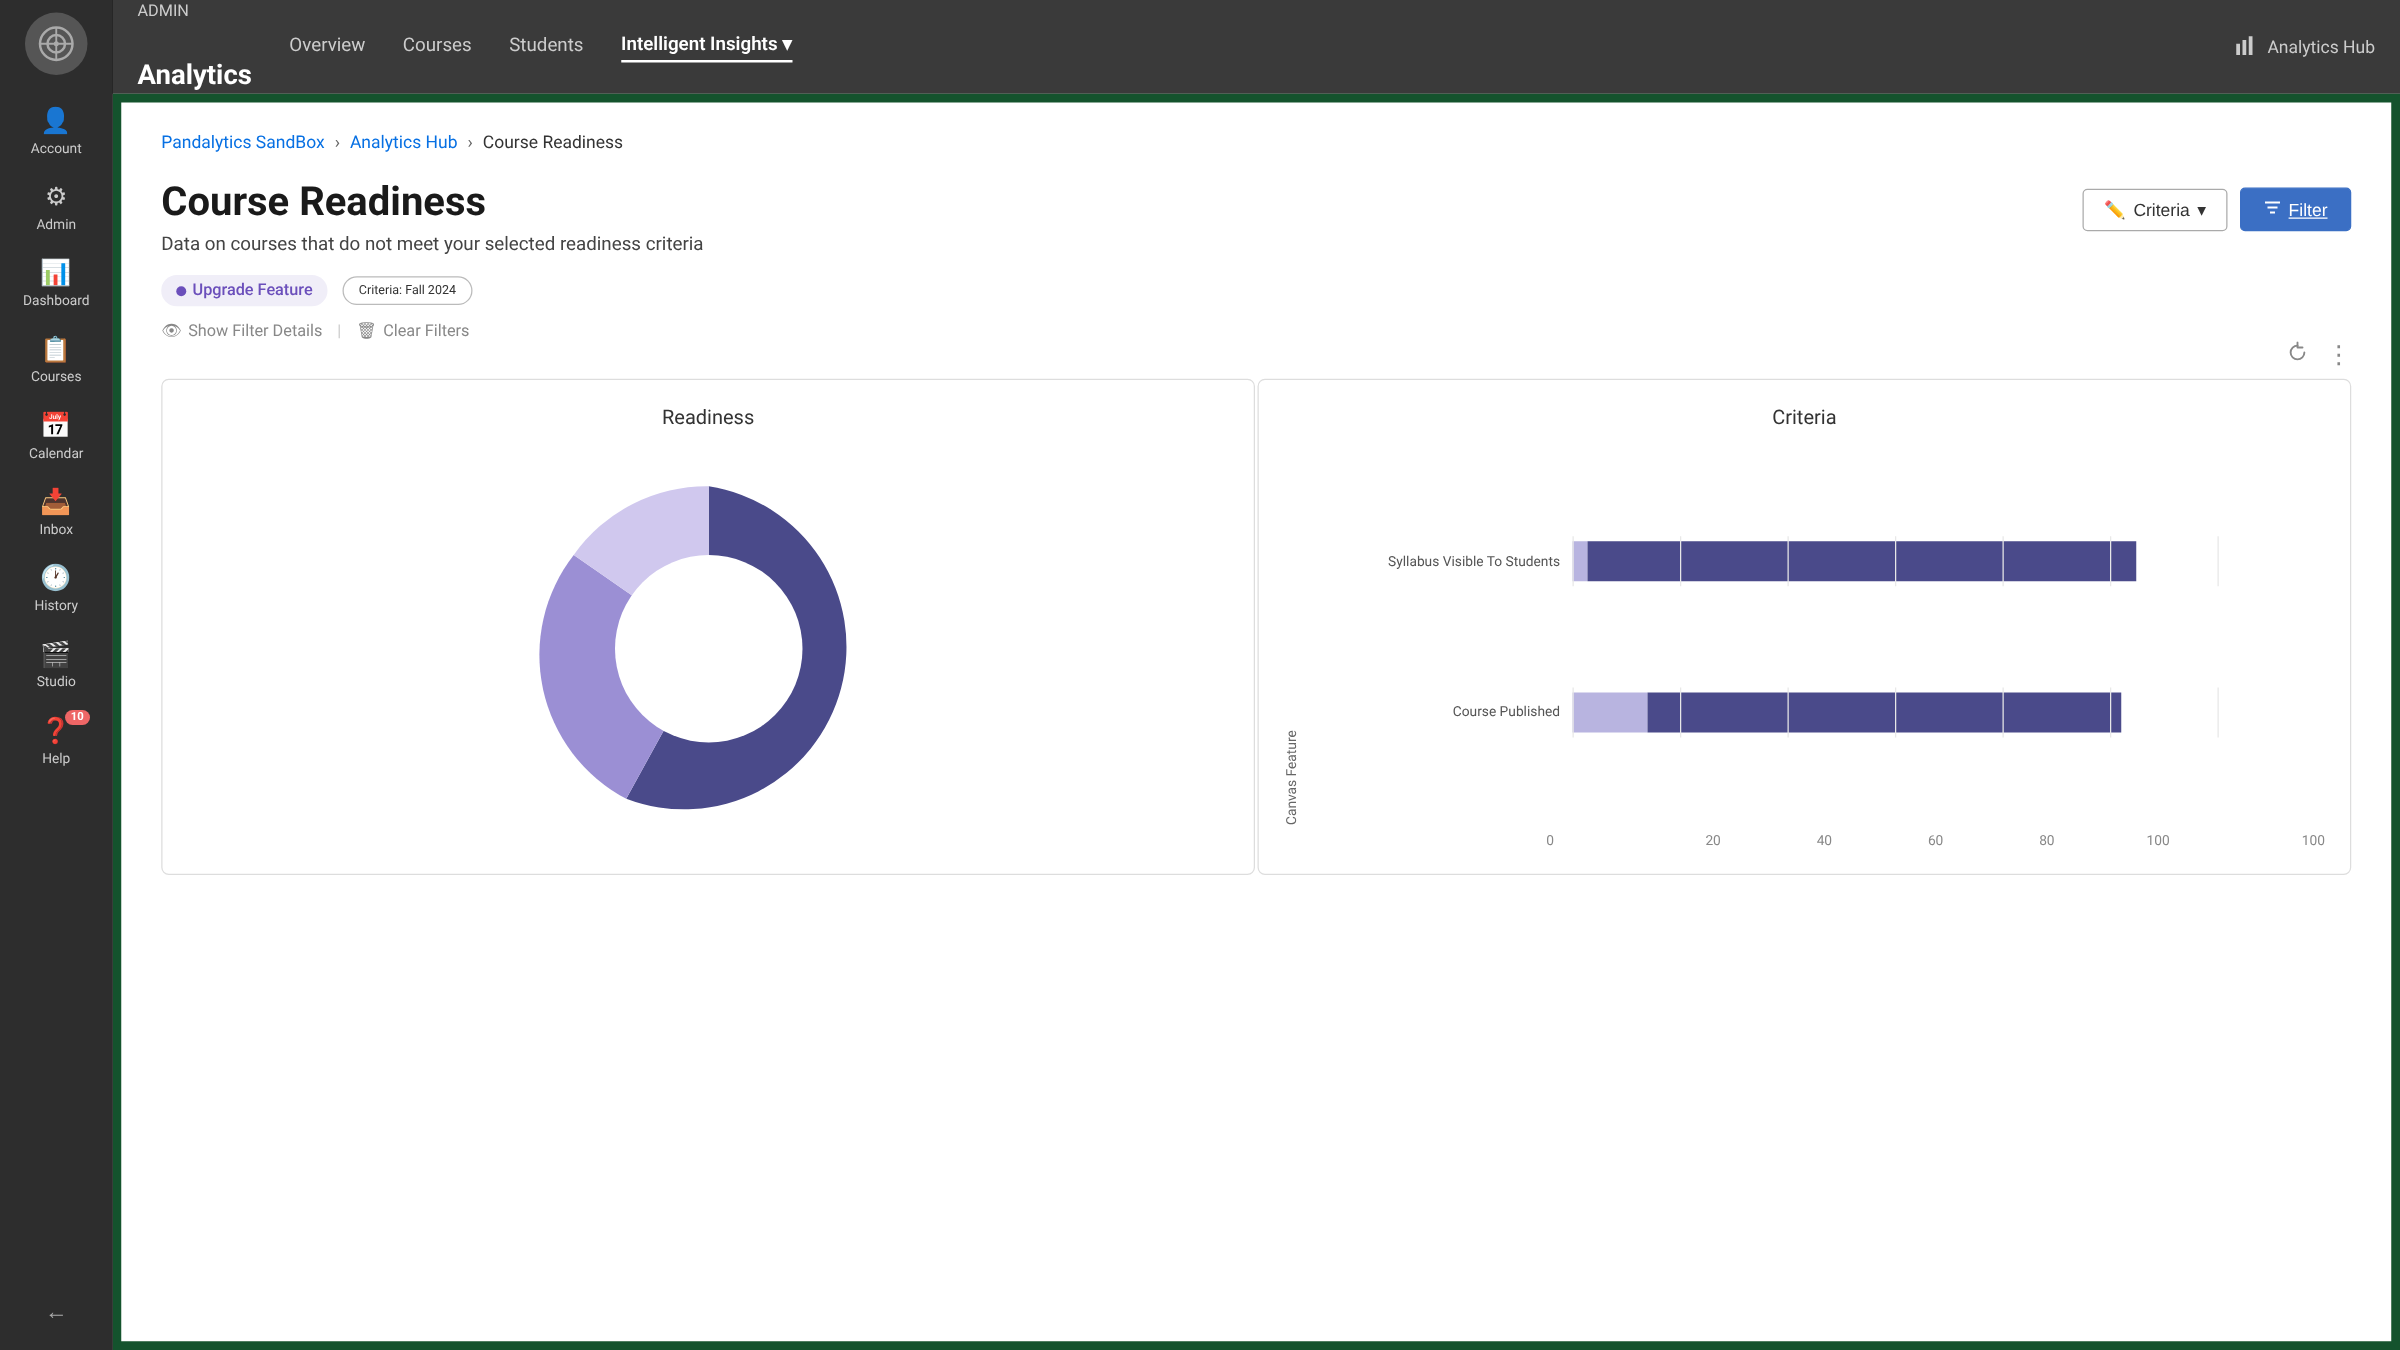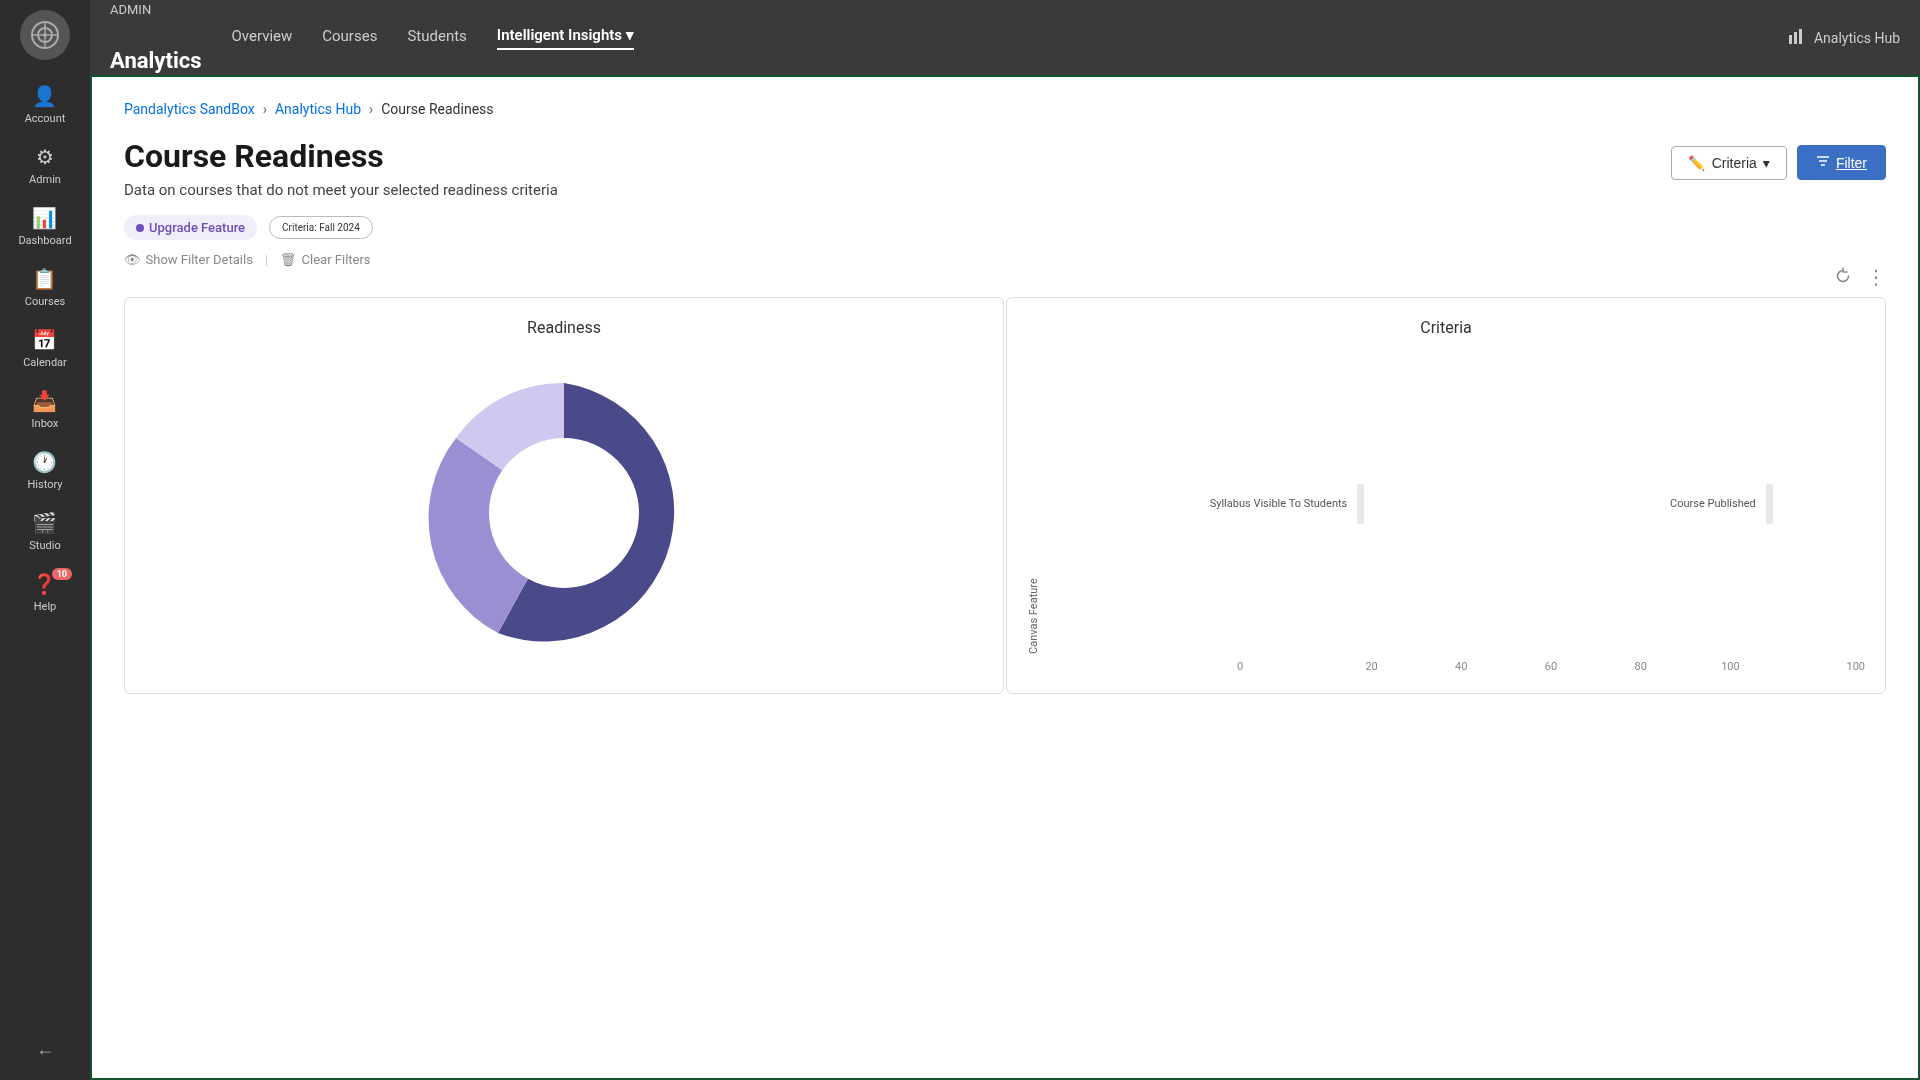--- a/index.html
+++ b/index.html
@@ -108,21 +108,21 @@
       font-size: 14px;
       cursor: pointer;
     }
 
     
     .page-content {
       flex: 1;
       background: #fff;
       padding: 24px 32px;
       overflow-y: auto;
-      border: 2px solid #14532d;
+      border: 7px solid #14532d;
     }
 
     
     .breadcrumb {
       display: flex;
       align-items: center;
       gap: 8px;
       margin-bottom: 20px;
       font-size: 14px;
     }
@@ -477,21 +477,21 @@
             <circle cx="150" cy="150" r="75" fill="white"></circle>
           </svg>
         </div>
       </div>
 
       <div class="chart-card">
         <div class="chart-title">Criteria</div>
         <div class="bar-chart-container">
           <div class="bar-chart-inner">
             <div class="y-axis-label">Canvas Feature</div>
-            <div style="flex:1; display:flex; flex-direction:row; justify-content: space-around; padding: 30px 0;">
+            <div style="flex:1; display:flex; flex-direction:column; justify-content: space-around; padding: 30px 0;">
 
               <div class="bar-row">
                 <div class="bar-label" style="font-size:11px; color:#555; text-align:right; width:200px; flex-shrink:0;">
                   Syllabus Visible To Students
                 </div>
                 <div style="flex:1; position:relative; height:40px; display:flex; background:transparent;">
 
                   <div style="position:absolute; inset:0; display:flex; pointer-events:none;">
                     <div style="flex:1; border-left:1px solid #e8e8e8;"></div>
                     <div style="flex:1; border-left:1px solid #e8e8e8;"></div>

